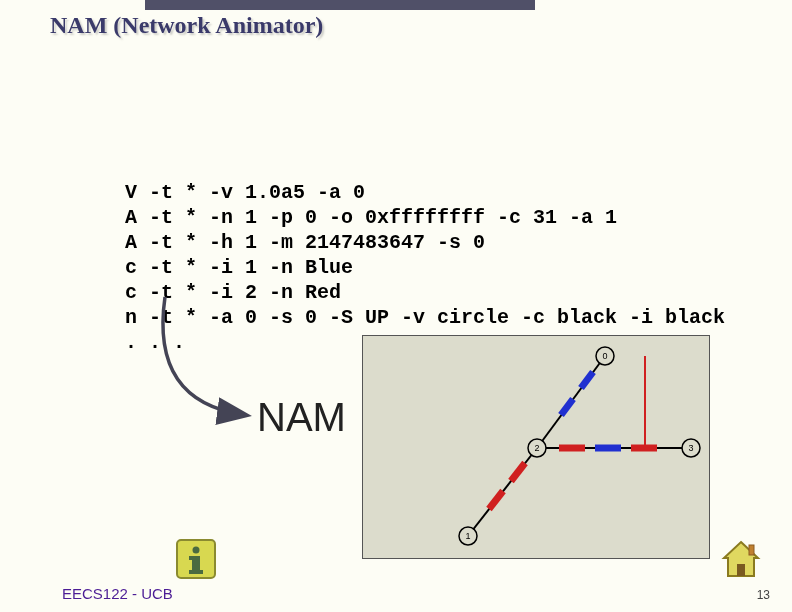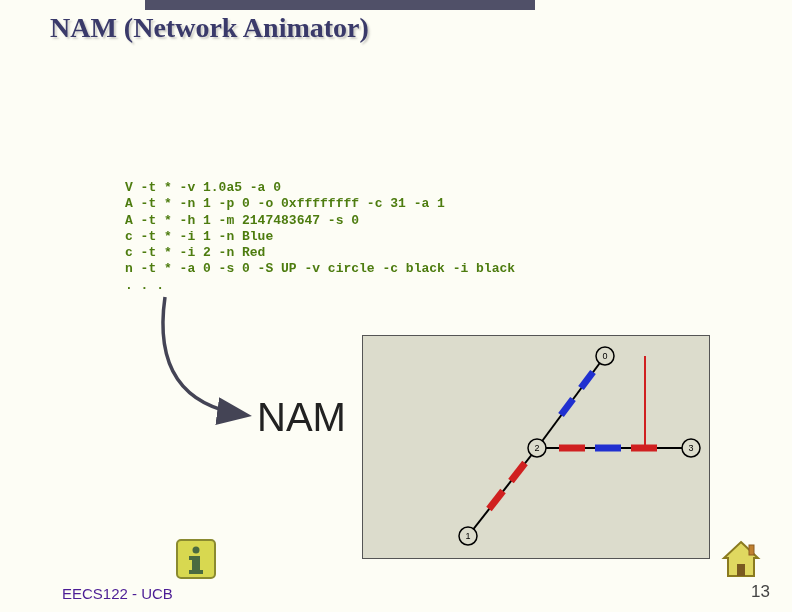--- a/index.html
+++ b/index.html
@@ -18,21 +18,21 @@
     width: 390px;
     height: 10px;
     background: #505068;
   }
   .title {
     position: absolute;
     top: 12px;
     left: 50px;
     font-family: Georgia, 'Times New Roman', serif;
     font-weight: bold;
-    font-size: 28px;
+    font-size: 24px;
     color: #3a3a6a;
     text-shadow: 2px 2px 2px rgba(100,100,100,0.3);
   }
   .bullets {
     position: absolute;
     top: 82px;
     left: 80px;
   }
   .bullet-row {
     display: flex;
@@ -56,23 +56,23 @@
   .bullet-icon .d3 { position:absolute; width:7px; height:7px; background:#dada60; transform:rotate(45deg); top:7px; left:8px; }
   .bullet-text {
     font-size: 31px;
     color: #222;
   }
   .trace {
     position: absolute;
     top: 180px;
     left: 125px;
     font-family: "Courier New", monospace;
-    font-size: 13px;
+    font-size: 20px;
     font-weight: bold;
-    color: #4d7c0f;
+    color: #000000;
     white-space: pre;
     line-height: 1.25;
   }
   .nam-label {
     position: absolute;
     top: 395px;
     left: 257px;
     font-size: 40px;
     color: #222;
   }
@@ -95,21 +95,21 @@
     bottom: 10px;
     left: 18px;
     font-size: 15px;
     color: #4c1d95;
     margin-left: 44px;
   }
   .footer-right {
     position: absolute;
     bottom: 10px;
     right: 22px;
-    font-size: 17px;
+    font-size: 12px;
     color: #444;
   }
   .info-icon {
     position: absolute;
     bottom: 32px;
     left: 175px;
     width: 42px;
     height: 42px;
   }
   .home-icon {

